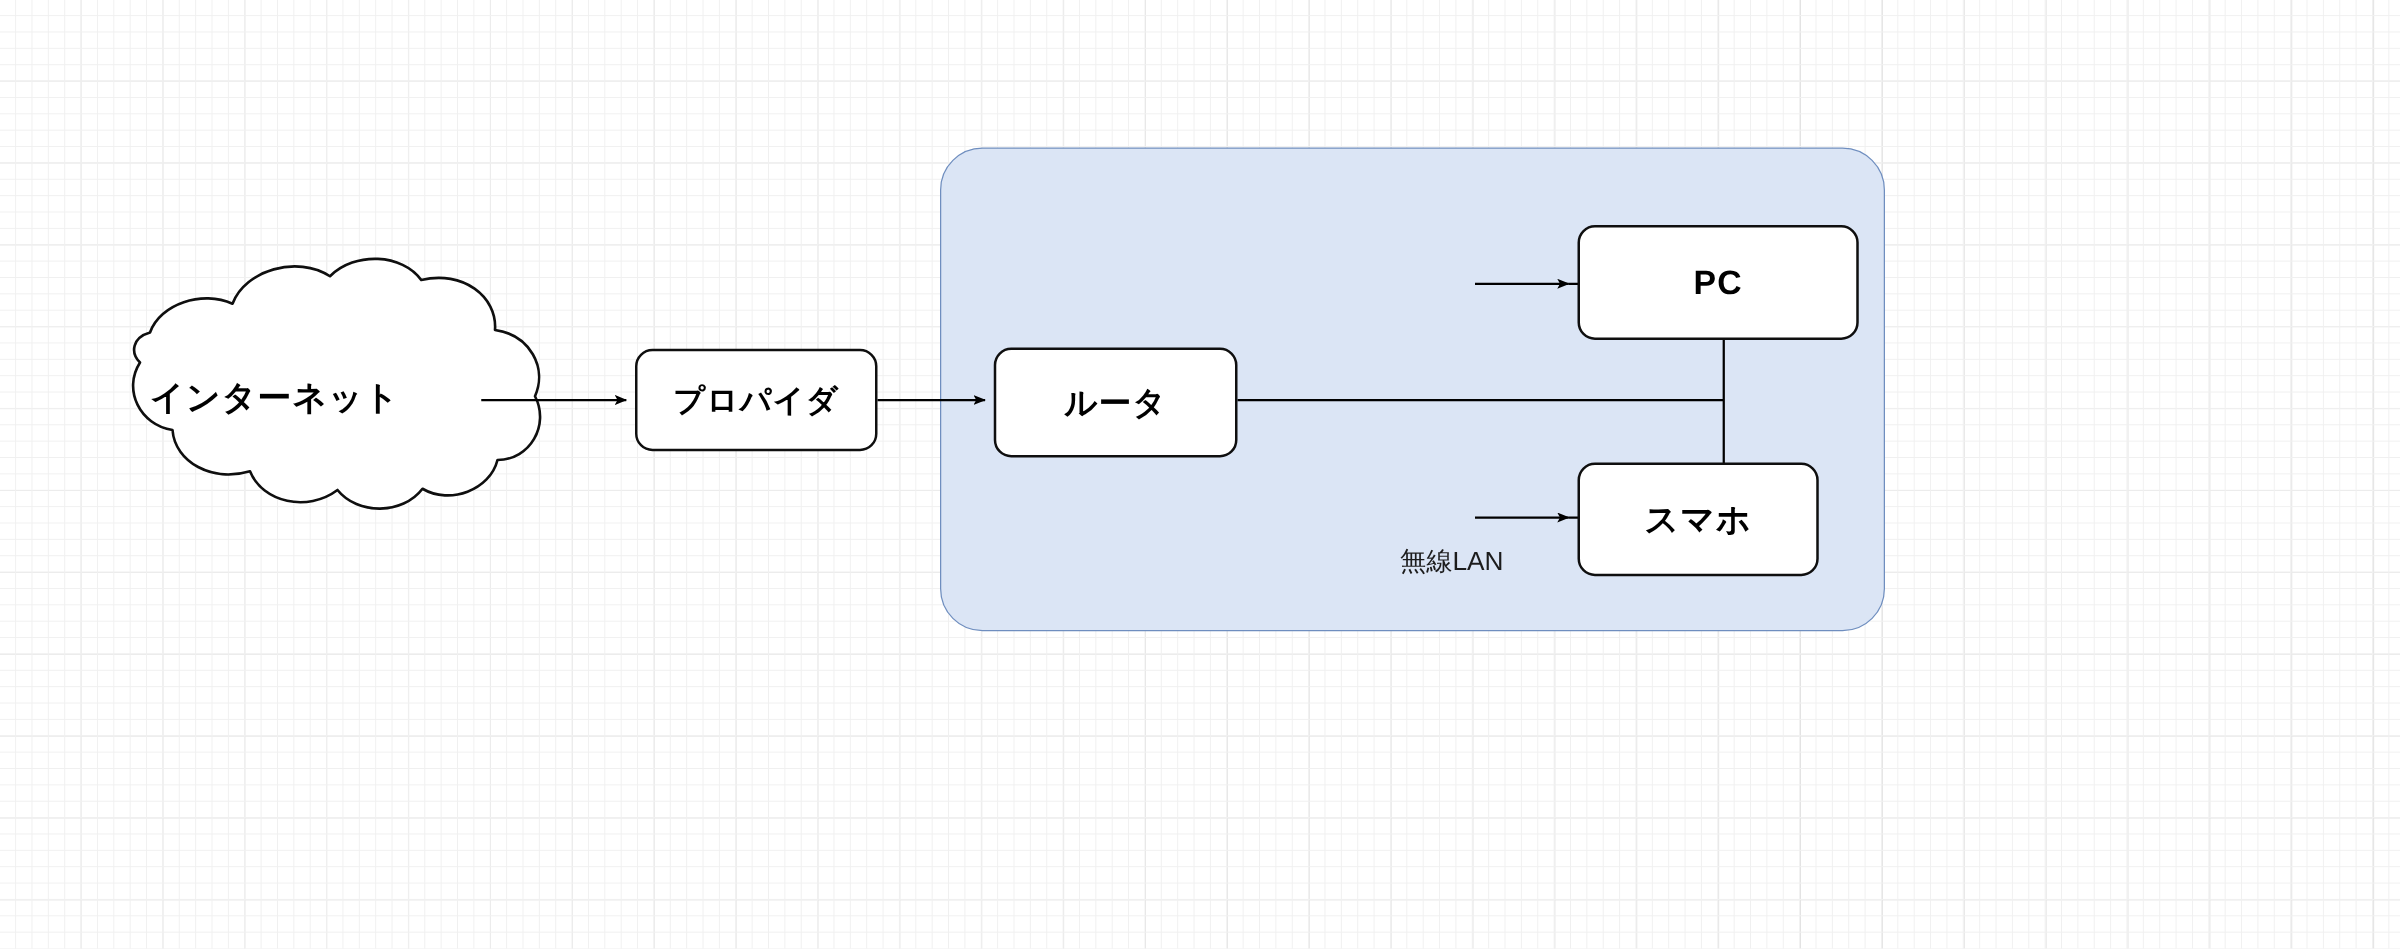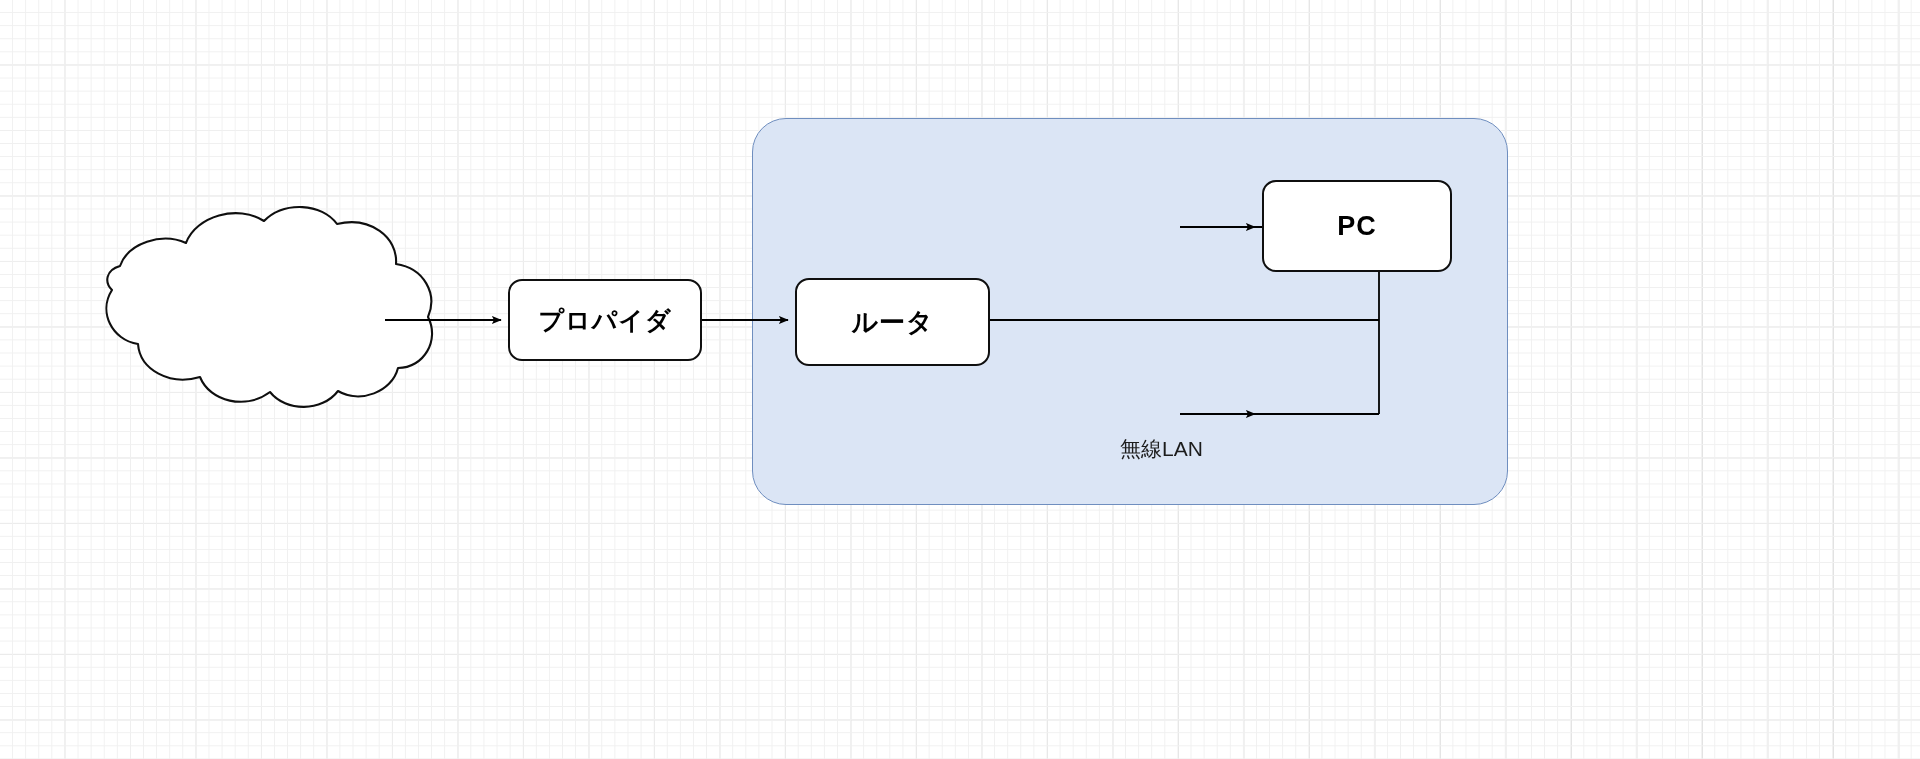--- a/index.html
+++ b/index.html
@@ -72,21 +72,21 @@
     width: 194px; height: 82px;
     font-size: 25px;
   }
   #node-router {
     left: 795px; top: 278px;
     width: 195px; height: 88px;
     font-size: 26px;
   }
   #node-pc {
     left: 1262px; top: 180px;
-    width: 190px; height: 92px;
+    width: 225px; height: 92px;
     font-size: 27px;
   }
   #node-smartphone {
     left: 1262px; top: 370px;
     width: 193px; height: 91px;
     font-size: 27px;
   }
 
   
   .cloud-label {
@@ -150,29 +150,33 @@
 
     <line x1="1379" y1="227" x2="1379" y2="414" stroke="#000000" stroke-width="1.8"></line>
 
     <line x1="1379" y1="227" x2="1255" y2="227" stroke="#000000" stroke-width="1.8"></line>
     <line x1="1180" y1="227" x2="1255" y2="227" stroke="#000000" stroke-width="1.8" marker-end="url(#arrowhead)"></line>
 
     <line x1="1379" y1="414" x2="1255" y2="414" stroke="#000000" stroke-width="1.8"></line>
     <line x1="1180" y1="414" x2="1255" y2="414" stroke="#000000" stroke-width="1.8" marker-end="url(#arrowhead)"></line>
   </svg>
 
+  <div class="cloud-label">インターネット</div>
 
   <div class="node" id="node-provider">
     <span>プロパイダ</span>
   </div>
 
   <div class="node" id="node-router">
     <span>ルータ</span>
   </div>
 
   <div class="node" id="node-pc">
     <span>PC</span>
   </div>
 
+  <div class="node" id="node-smartphone">
+    <span>スマホ</span>
+  </div>
 
   <div class="edge-label">無線LAN</div>
 
 </div>
 
 </body></html>

